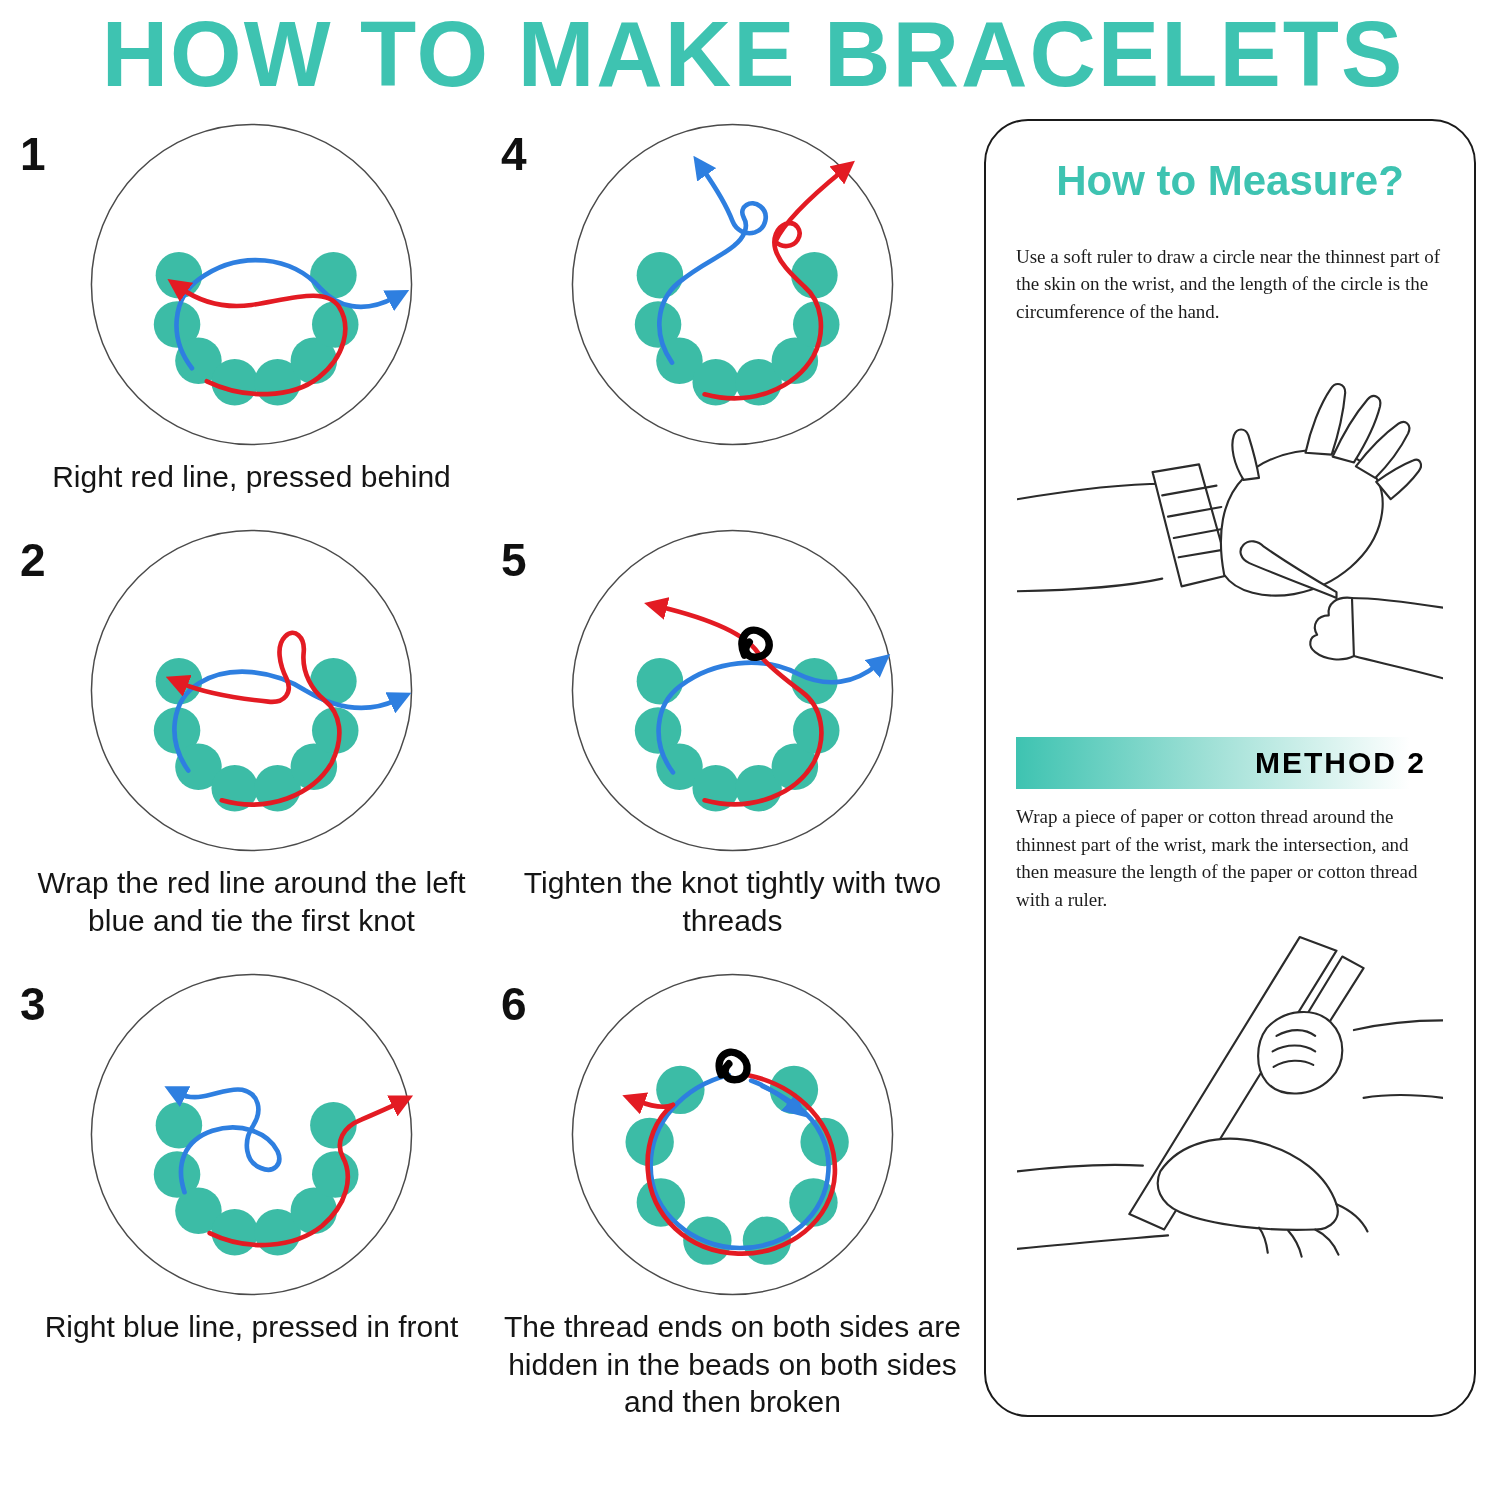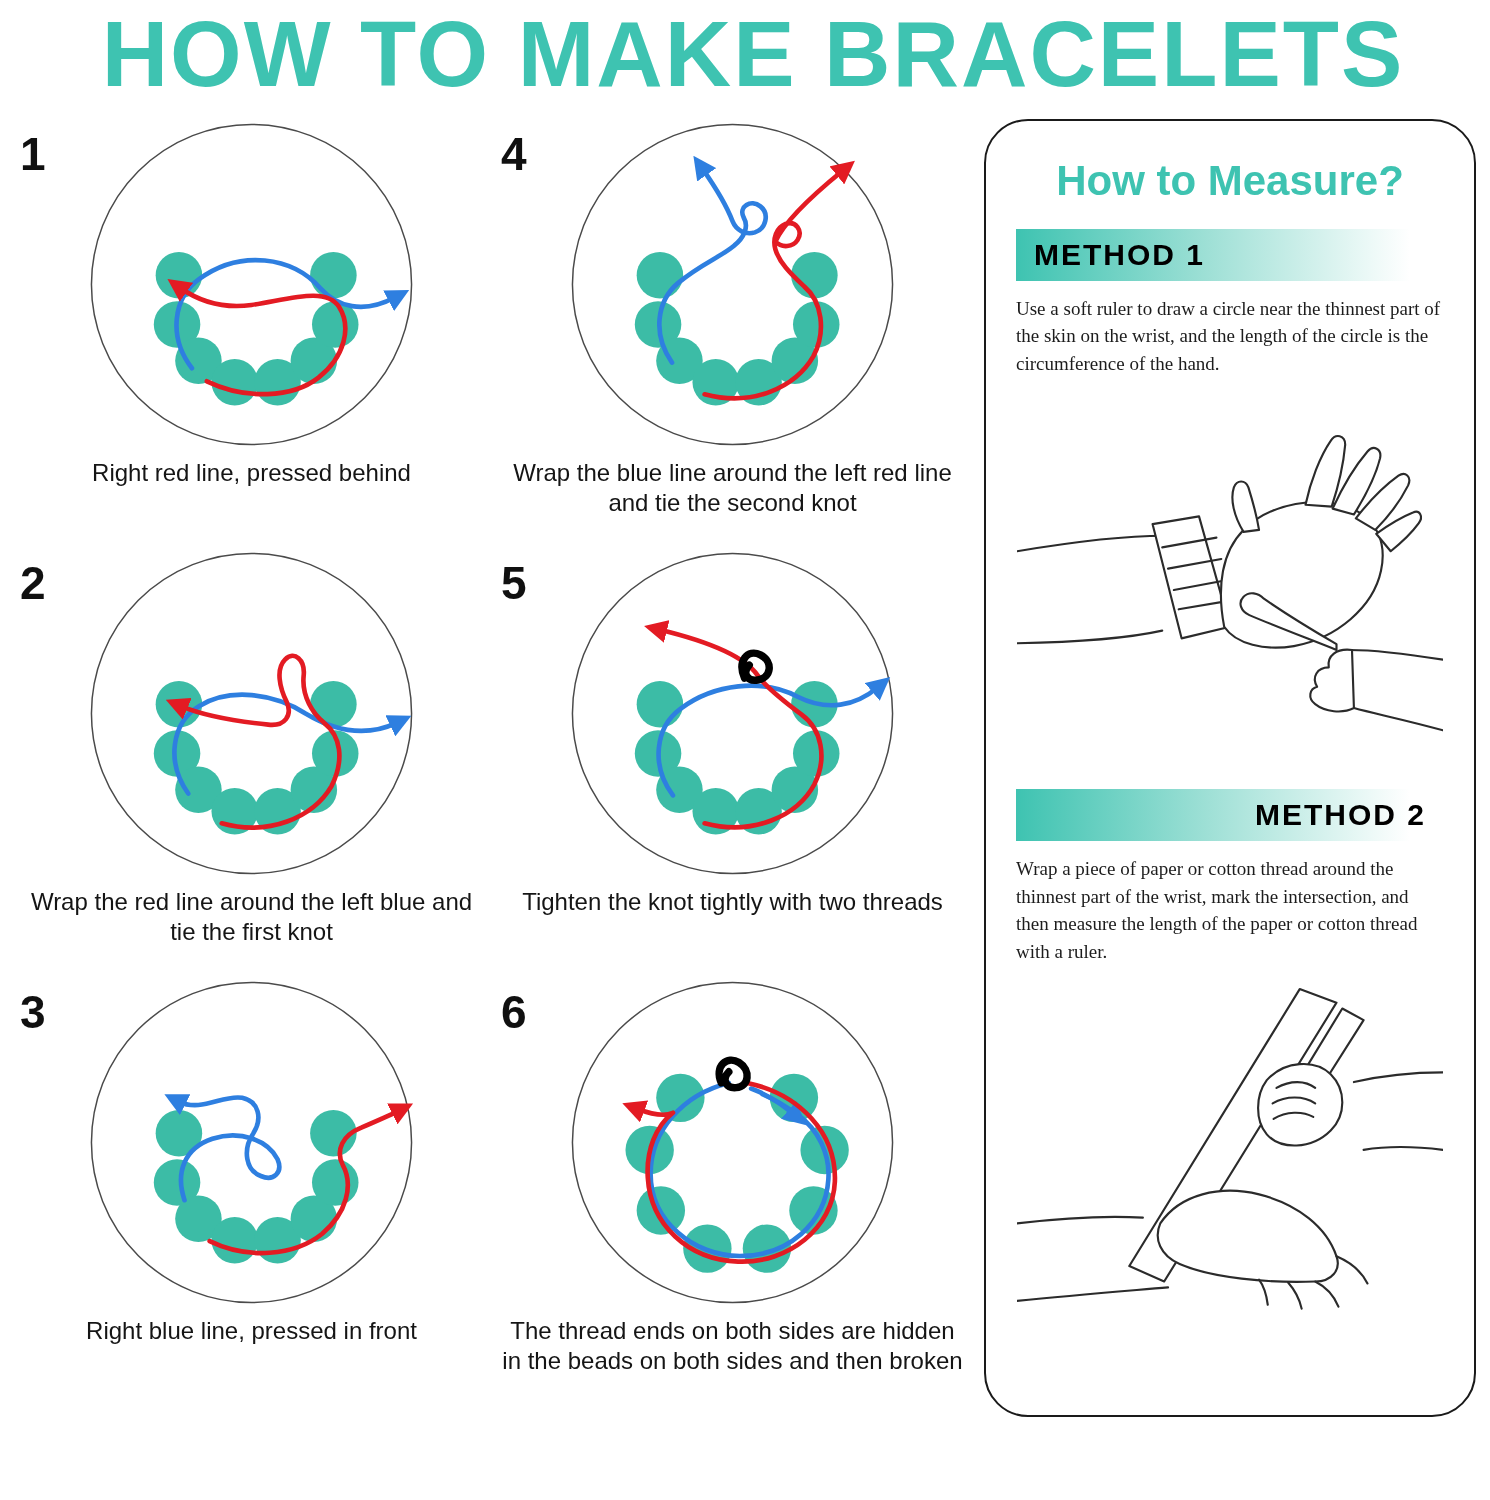--- a/index.html
+++ b/index.html
@@ -55,21 +55,21 @@
     font-size:46px;
     font-weight:bold;
     color:#101010;
   }
   .diagram{display:block;}
   .ring{fill:none;stroke:#4a4a4a;stroke-width:1.6;}
   .line{fill:none;stroke-width:5;stroke-linecap:round;stroke-linejoin:round;}
   .knot{fill:none;stroke:var(--knot);stroke-width:8;stroke-linecap:round;}
   .caption{
     margin-top:6px;
-    font-size:24px;
+    font-size:30px;
     line-height:1.25;
     text-align:center;
     max-width:468px;
     color:#151515;
   }
   
   .panel{
     flex:0 0 492px;
     min-height:1298px;
     margin-top:6px;
@@ -182,21 +182,20 @@
     </div>
 
     <div class="step">
       <div class="step-number">4</div>
       <svg class="diagram" width="335" height="335" viewBox="0 0 360 360">
         <circle class="ring" cx="180" cy="180" r="172"></circle>
         <use href="#beads-open"></use>
         <path class="line" style="stroke:var(--blue,#2E7FE0)" marker-end="url(#arr-blue)" d="M115 264 C94 234 98 198 122 178 C146 158 168 150 182 138 C192 130 198 118 192 108 C186 96 200 88 210 96 C220 104 216 120 204 124 C194 127 184 122 180 112 C174 96 162 76 148 56"></path>
         <path class="line" style="stroke:var(--red,#E31B23)" marker-end="url(#arr-red)" d="M150 298 C202 312 248 290 267 257 C281 230 276 198 257 182 C242 168 230 156 226 142 C223 131 227 119 237 115 C248 111 256 122 250 132 C245 140 233 141 226 134 C236 112 266 84 298 58"></path>
       </svg>
-      <div class="caption">Wrap the blue line around the left red line and tie the second knot</div>
     </div>
 
     <div class="step">
       <div class="step-number">5</div>
       <svg class="diagram" width="335" height="335" viewBox="0 0 360 360">
         <circle class="ring" cx="180" cy="180" r="172"></circle>
         <use href="#beads-open"></use>
         <path class="line" style="stroke:var(--blue,#2E7FE0)" marker-end="url(#arr-blue)" d="M116 268 C92 236 97 195 124 175 C160 148 212 142 250 162 C282 178 312 172 336 152"></path>
         <path class="line" style="stroke:var(--red,#E31B23)" marker-end="url(#arr-red)" d="M150 298 C202 312 250 290 268 256 C282 228 276 197 254 181 C234 166 216 152 207 139 C196 123 168 106 102 90"></path>
         <path class="knot" d="M193 142 C185 124 196 110 210 117 C224 124 222 142 207 144 C196 146 190 136 198 128"></path>
@@ -215,23 +214,20 @@
         <path class="knot" d="M168 116 C160 98 174 86 187 94 C200 102 198 120 184 121 C173 122 168 112 176 104"></path>
       </svg>
       <div class="caption">The thread ends on both sides are hidden in the beads on both sides and then broken</div>
     </div>
 
   </div>
 
   <div class="panel">
     <div class="panel-title">How to Measure?</div>
 
-    <div class="method-header">
-      <span>METHOD 1</span>
-    </div>
     <div class="method-text">Use a soft ruler to draw a circle near the thinnest part of the skin on the wrist, and the length of the circle is the circumference of the hand.</div>
 
     <svg class="hand-svg" width="426" height="372" viewBox="0 0 440 345">
 
       <path class="sketch" d="M0 150 C60 140 112 134 152 134"></path>
       <path class="sketch" d="M0 245 C60 244 114 240 150 232"></path>
 
       <path class="sketch-fill" d="M140 122 L188 114 L220 228 L170 240 Z"></path>
       <path class="sketch" d="M150 146 L206 136 M156 168 L211 158 M162 190 L216 180 M167 210 L220 201" stroke-width="1.4"></path>
 

